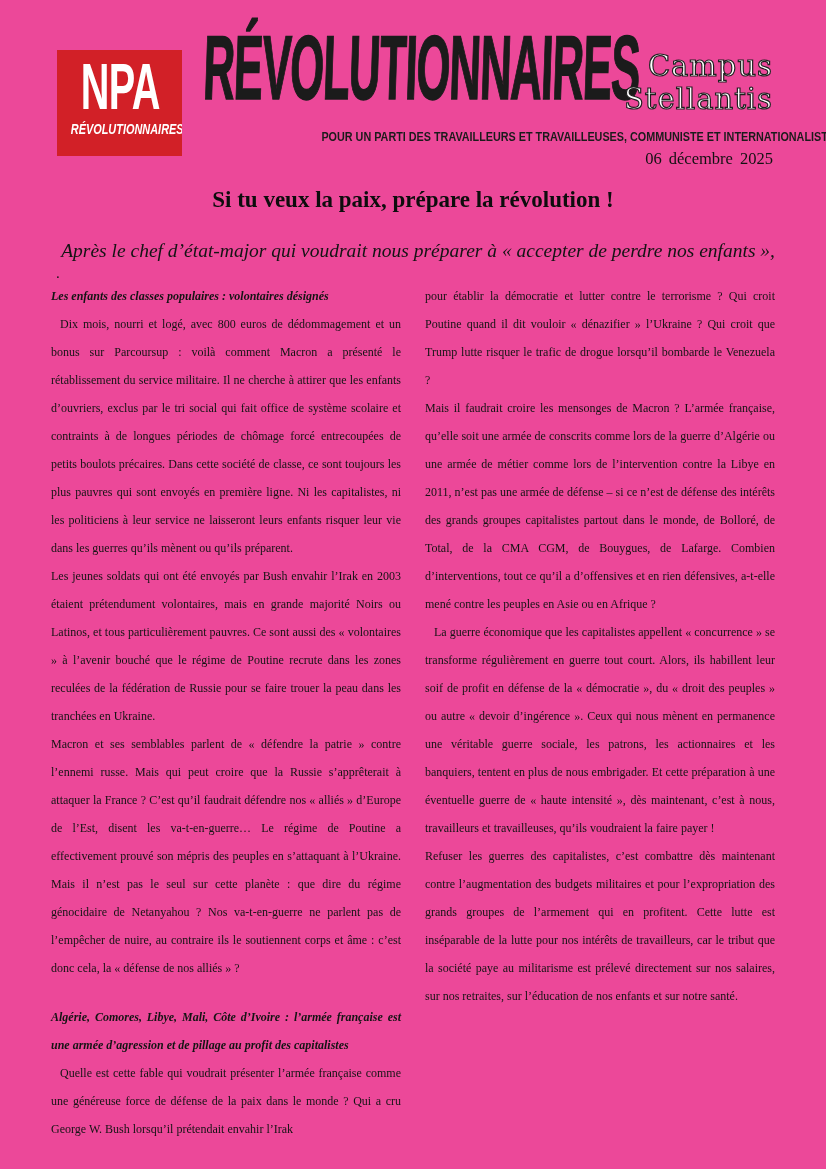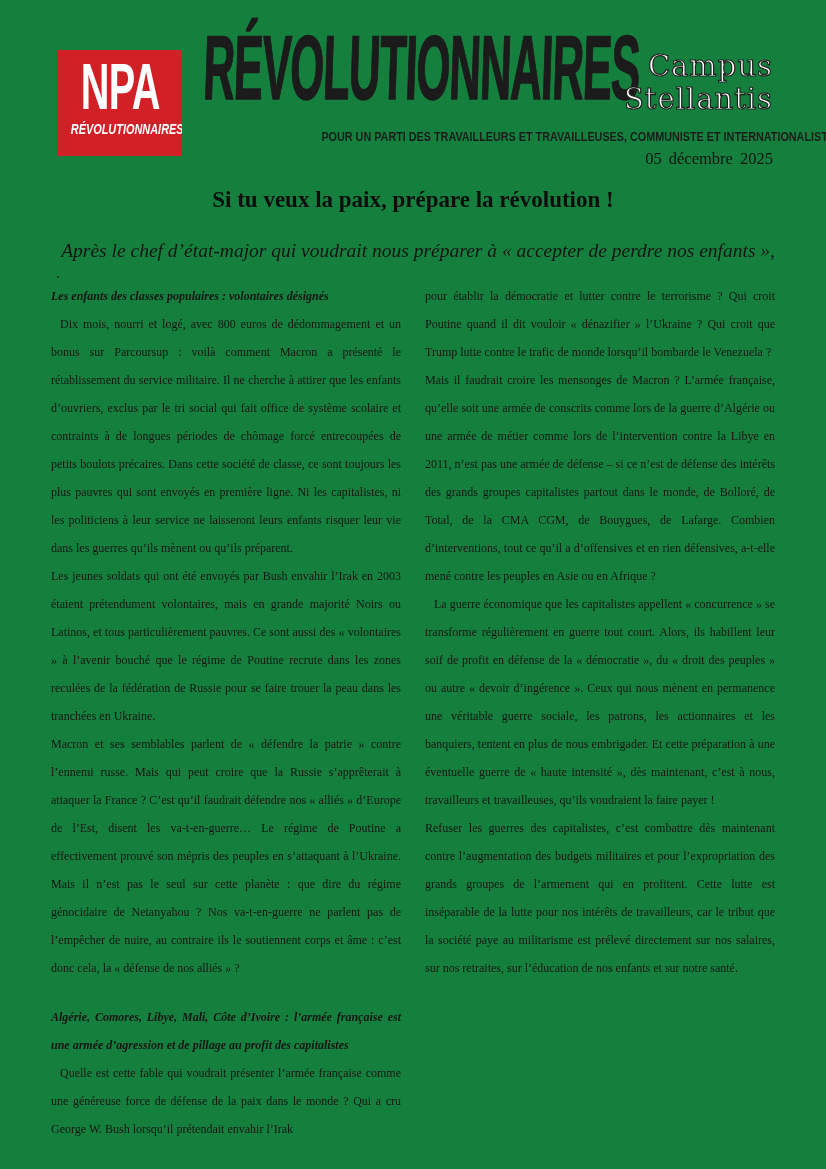--- a/index.html
+++ b/index.html
@@ -1,17 +1,17 @@
 <!DOCTYPE html>
 <html><head>
 <meta charset="utf-8">
 <style>
   html,body { margin:0; padding:0; background:#e8e8e8; }
   .page {
-    position:relative; width:826px; height:1169px; background:#15803d;
+    position:relative; width:826px; height:1169px; background:#ec4899;
     overflow:hidden; font-family:"Liberation Serif", serif; color:#141414;
   }
   
   .logo {
     position:absolute; left:57px; top:50px; width:125px; height:106px;
     text-align:center; overflow:hidden;
   }
   .logo-npa {
     margin-top:6px; font-family:"Liberation Sans", sans-serif; font-weight:700;
     font-size:64px; line-height:62px; transform:scaleX(.62); transform-origin:center top;
@@ -76,21 +76,21 @@
 
     <div class="tagline-wrap">
       <span class="tagline">POUR UN PARTI DES TRAVAILLEURS ET TRAVAILLEUSES, COMMUNISTE ET INTERNATIONALISTE</span>
     </div>
 
     <div class="edition">
       <div>Campus</div>
       <div>Stellantis</div>
     </div>
 
-    <div class="issue-date">05 décembre 2025</div>
+    <div class="issue-date">06 décembre 2025</div>
   </header>
 
   <main>
     <h1 class="headline">Si tu veux la paix, prépare la révolution !</h1>
 
     <div class="lede">
       <div>Après le chef d’état-major qui voudrait nous préparer à « accepter de perdre nos enfants »,</div>
     </div>
 
     <div class="stray-dot">.</div>
@@ -99,21 +99,21 @@
       <div class="col">
         <h2 class="sec">Les enfants des classes populaires : volontaires désignés</h2>
         <p class="indent">Dix mois, nourri et logé, avec 800 euros de dédommagement et un bonus sur Parcoursup : voilà comment Macron a présenté le rétablissement du service militaire. Il ne cherche à attirer que les enfants d’ouvriers, exclus par le tri social qui fait office de système scolaire et contraints à de longues périodes de chômage forcé entrecoupées de petits boulots précaires. Dans cette société de classe, ce sont toujours les plus pauvres qui sont envoyés en première ligne. Ni les capitalistes, ni les politiciens à leur service ne laisseront leurs enfants risquer leur vie dans les guerres qu’ils mènent ou qu’ils préparent.</p>
         <p>Les jeunes soldats qui ont été envoyés par Bush envahir l’Irak en 2003 étaient prétendument volontaires, mais en grande majorité Noirs ou Latinos, et tous particulièrement pauvres. Ce sont aussi des « volontaires » à l’avenir bouché que le régime de Poutine recrute dans les zones reculées de la fédération de Russie pour se faire trouer la peau dans les tranchées en Ukraine.</p>
         <p>Macron et ses semblables parlent de « défendre la patrie » contre l’ennemi russe. Mais qui peut croire que la Russie s’apprêterait à attaquer la France ? C’est qu’il faudrait défendre nos « alliés » d’Europe de l’Est, disent les va-t-en-guerre… Le régime de Poutine a effectivement prouvé son mépris des peuples en s’attaquant à l’Ukraine. Mais il n’est pas le seul sur cette planète : que dire du régime génocidaire de Netanyahou ? Nos va-t-en-guerre ne parlent pas de l’empêcher de nuire, au contraire ils le soutiennent corps et âme : c’est donc cela, la « défense de nos alliés » ?</p>
         <h2 class="sec">Algérie, Comores, Libye, Mali, Côte d’Ivoire : l’armée française est une armée d’agression et de pillage au profit des capitalistes</h2>
         <p class="indent">Quelle est cette fable qui voudrait présenter l’armée française comme une généreuse force de défense de la paix dans le monde ? Qui a cru George W. Bush lorsqu’il prétendait envahir l’Irak</p>
       </div>
 
       <div class="col">
-        <p>pour établir la démocratie et lutter contre le terrorisme ? Qui croit Poutine quand il dit vouloir « dénazifier » l’Ukraine ? Qui croit que Trump lutte contre le trafic de monde lorsqu’il bombarde le Venezuela ?</p>
+        <p>pour établir la démocratie et lutter contre le terrorisme ? Qui croit Poutine quand il dit vouloir « dénazifier » l’Ukraine ? Qui croit que Trump lutte risquer le trafic de drogue lorsqu’il bombarde le Venezuela ?</p>
         <p>Mais il faudrait croire les mensonges de Macron ? L’armée française, qu’elle soit une armée de conscrits comme lors de la guerre d’Algérie ou une armée de métier comme lors de l’intervention contre la Libye en 2011, n’est pas une armée de défense – si ce n’est de défense des intérêts des grands groupes capitalistes partout dans le monde, de Bolloré, de Total, de la CMA CGM, de Bouygues, de Lafarge. Combien d’interventions, tout ce qu’il a d’offensives et en rien défensives, a-t-elle mené contre les peuples en Asie ou en Afrique ?</p>
         <p class="indent">La guerre économique que les capitalistes appellent « concurrence » se transforme régulièrement en guerre tout court. Alors, ils habillent leur soif de profit en défense de la « démocratie », du « droit des peuples » ou autre « devoir d’ingérence ». Ceux qui nous mènent en permanence une véritable guerre sociale, les patrons, les actionnaires et les banquiers, tentent en plus de nous embrigader. Et cette préparation à une éventuelle guerre de « haute intensité », dès maintenant, c’est à nous, travailleurs et travailleuses, qu’ils voudraient la faire payer !</p>
         <p>Refuser les guerres des capitalistes, c’est combattre dès maintenant contre l’augmentation des budgets militaires et pour l’expropriation des grands groupes de l’armement qui en profitent. Cette lutte est inséparable de la lutte pour nos intérêts de travailleurs, car le tribut que la société paye au militarisme est prélevé directement sur nos salaires, sur nos retraites, sur l’éducation de nos enfants et sur notre santé.</p>
 
       </div>
     </div>
   </main>
 
 </div>
 

